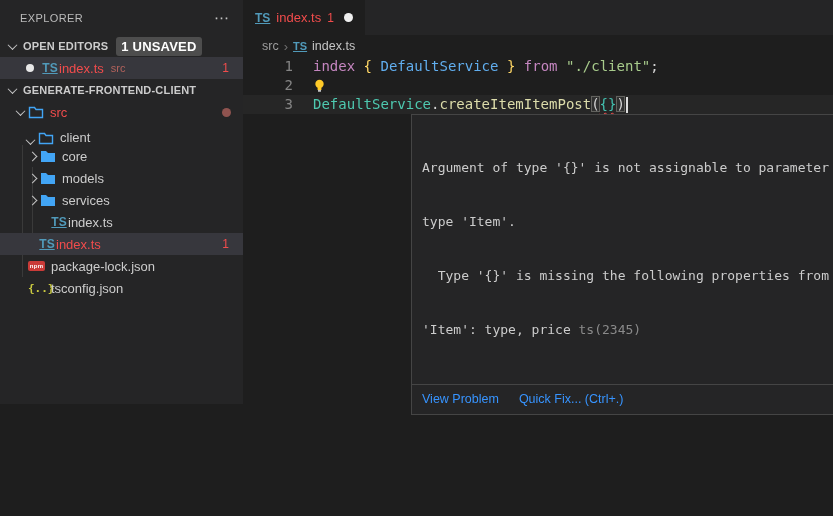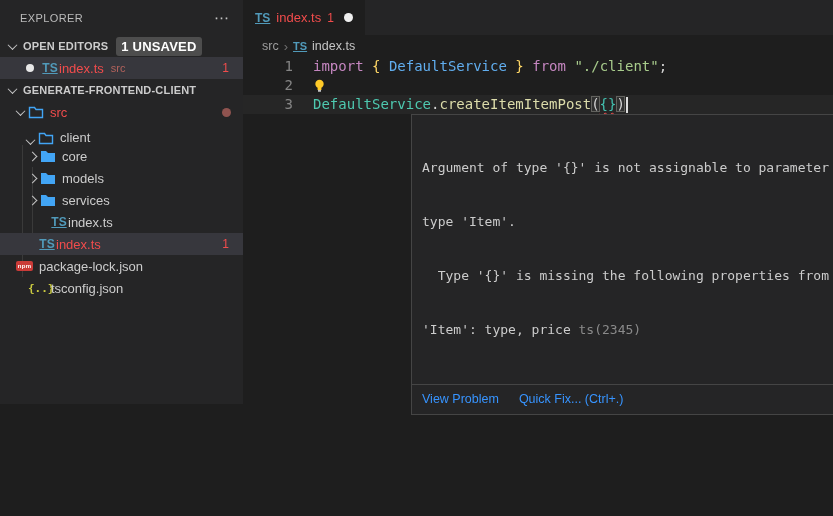--- a/index.html
+++ b/index.html
@@ -157,21 +157,21 @@
         <span class="ts-icon">TS</span>
         <span>index.ts</span>
       </div>
 
       <div class="row selected" style="padding-left:38px;">
         <span class="ts-icon">TS</span>
         <span class="err-text">index.ts</span>
         <span class="count-badge">1</span>
       </div>
 
-      <div class="row" style="padding-left:16px;">
+      <div class="row" style="padding-left:28px;">
         <span class="npm-file">npm</span>
         <span>package-lock.json</span>
       </div>
 
 
       <div class="row" style="padding-left:28px;">
         <span class="braces-icon">{..}</span>
         <span>tsconfig.json</span>
       </div>
     </div>
@@ -192,21 +192,21 @@
       <span>src</span>
       <span class="bc-chev">›</span>
       <span class="ts-icon bc-ts">TS</span>
       <span style="color:#c5c5c5;">index.ts</span>
     </div>
 
     <div class="code">
 
       <div class="cline">
         <span class="gutter">1</span>
-        <span class="ctext"><span class="tok-kw">import</span><span> </span><span class="tok-gold">{</span><span> </span><span class="tok-var">DefaultService</span><span> </span><span class="tok-gold">}</span><span> </span><span class="tok-kw">from</span><span> </span><span class="tok-str">"./client"</span><span class="tok-punct">;</span></span>
+        <span class="ctext"><span class="tok-kw">index</span><span> </span><span class="tok-gold">{</span><span> </span><span class="tok-var">DefaultService</span><span> </span><span class="tok-gold">}</span><span> </span><span class="tok-kw">from</span><span> </span><span class="tok-str">"./client"</span><span class="tok-punct">;</span></span>
       </div>
 
       <div class="cline">
         <span class="gutter">2</span>
         <span class="ctext"><svg class="bulb" width="13" height="14" viewBox="0 0 13 14">
               <circle cx="6.5" cy="5" r="4.2" fill="#ffca28"></circle>
               <rect x="4.6" y="9" width="3.8" height="2" fill="#ffca28"></rect>
               <rect x="5" y="11.2" width="3" height="1.4" fill="#eeeeee"></rect>
             </svg></span>
       </div>

